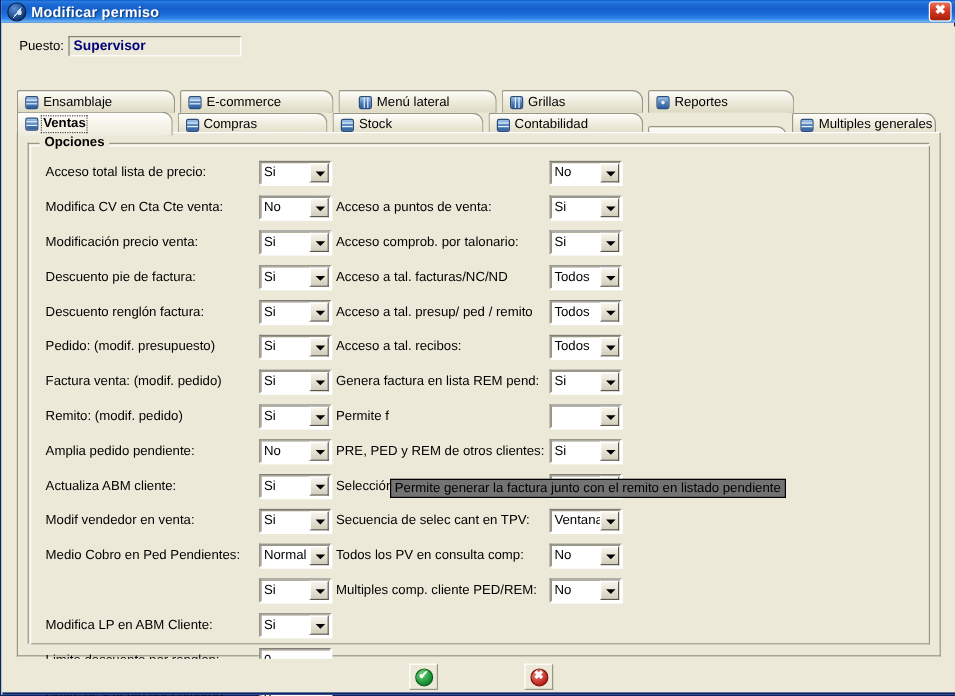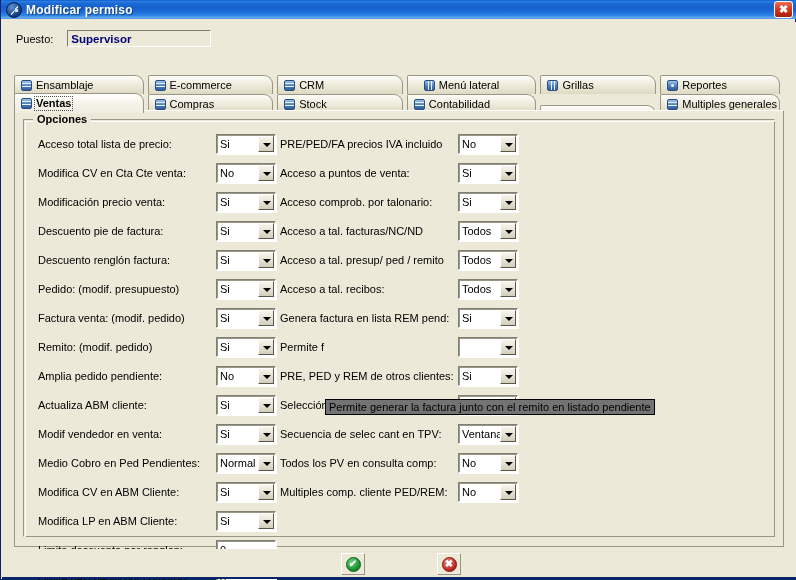--- a/index.html
+++ b/index.html
@@ -99,21 +99,21 @@
   
   .puesto-row {
     position: absolute;
     left: 14px; top: 8px;
     display: flex;
     align-items: center;
   }
   .puesto-label {
     font-size: 11px;
     color: #000;
-    margin-right: 14px;
+    margin-right: 4px;
   }
   .puesto-field {
     width: 144px;
     height: 17px;
     box-sizing: border-box;
     background: #ece9d8;
     border-top: 1px solid #7f7f76;
     border-left: 1px solid #7f7f76;
     border-right: 1px solid #ffffff;
     border-bottom: 1px solid #ffffff;
@@ -425,24 +425,20 @@
     <div class="tabstrip">
       <div class="tabrow row1" id="tabrow1">
           <div class="tab" style="width: 132px;">
             <span class="tab-icon lines-h"></span>
             <span class="tab-label">Ensamblaje</span>
           </div>
           <div class="tab" style="width: 128px;">
             <span class="tab-icon lines-h"></span>
             <span class="tab-label">E-commerce</span>
           </div>
-          <div class="tab" style="width: 128px;">
-            <span class="tab-icon lines-h"></span>
-            <span class="tab-label">CRM</span>
-          </div>
           <div class="tab" style="width: 132px; padding-left: 16px;">
             <span class="tab-icon lines-v"></span>
             <span class="tab-label">Menú lateral</span>
           </div>
           <div class="tab" style="width: 118px;">
             <span class="tab-icon lines-v"></span>
             <span class="tab-label">Grillas</span>
           </div>
           <div class="tab" style="width: 122px;">
             <span class="tab-icon dot"></span>
@@ -561,21 +557,20 @@
               </div>
             </div>
             <div class="opt-row">
               <div class="opt-label">Medio Cobro en Ped Pendientes:</div>
               <div class="ctrl combo">
                 <span class="combo-value">Normal</span>
                 <span class="combo-arrow"></span>
               </div>
             </div>
             <div class="opt-row">
-              <div class="opt-label">Modifica CV en ABM Cliente:</div>
               <div class="ctrl combo">
                 <span class="combo-value">Si</span>
                 <span class="combo-arrow"></span>
               </div>
             </div>
             <div class="opt-row">
               <div class="opt-label">Modifica LP en ABM Cliente:</div>
               <div class="ctrl combo">
                 <span class="combo-value">Si</span>
                 <span class="combo-arrow"></span>
@@ -589,21 +584,20 @@
             </div>
             <div class="opt-row">
               <div class="opt-label">Limite descuento por comprob.</div>
               <div class="ctrl textbox">
                 <div class="textbox-value">0</div>
               </div>
             </div>
           </div>
         <div class="col col-right" id="col-right">
             <div class="opt-row">
-              <div class="opt-label">PRE/PED/FA precios IVA incluido</div>
               <div class="ctrl combo">
                 <span class="combo-value">No</span>
                 <span class="combo-arrow"></span>
               </div>
             </div>
             <div class="opt-row">
               <div class="opt-label">Acceso a puntos de venta:</div>
               <div class="ctrl combo">
                 <span class="combo-value">Si</span>
                 <span class="combo-arrow"></span>

